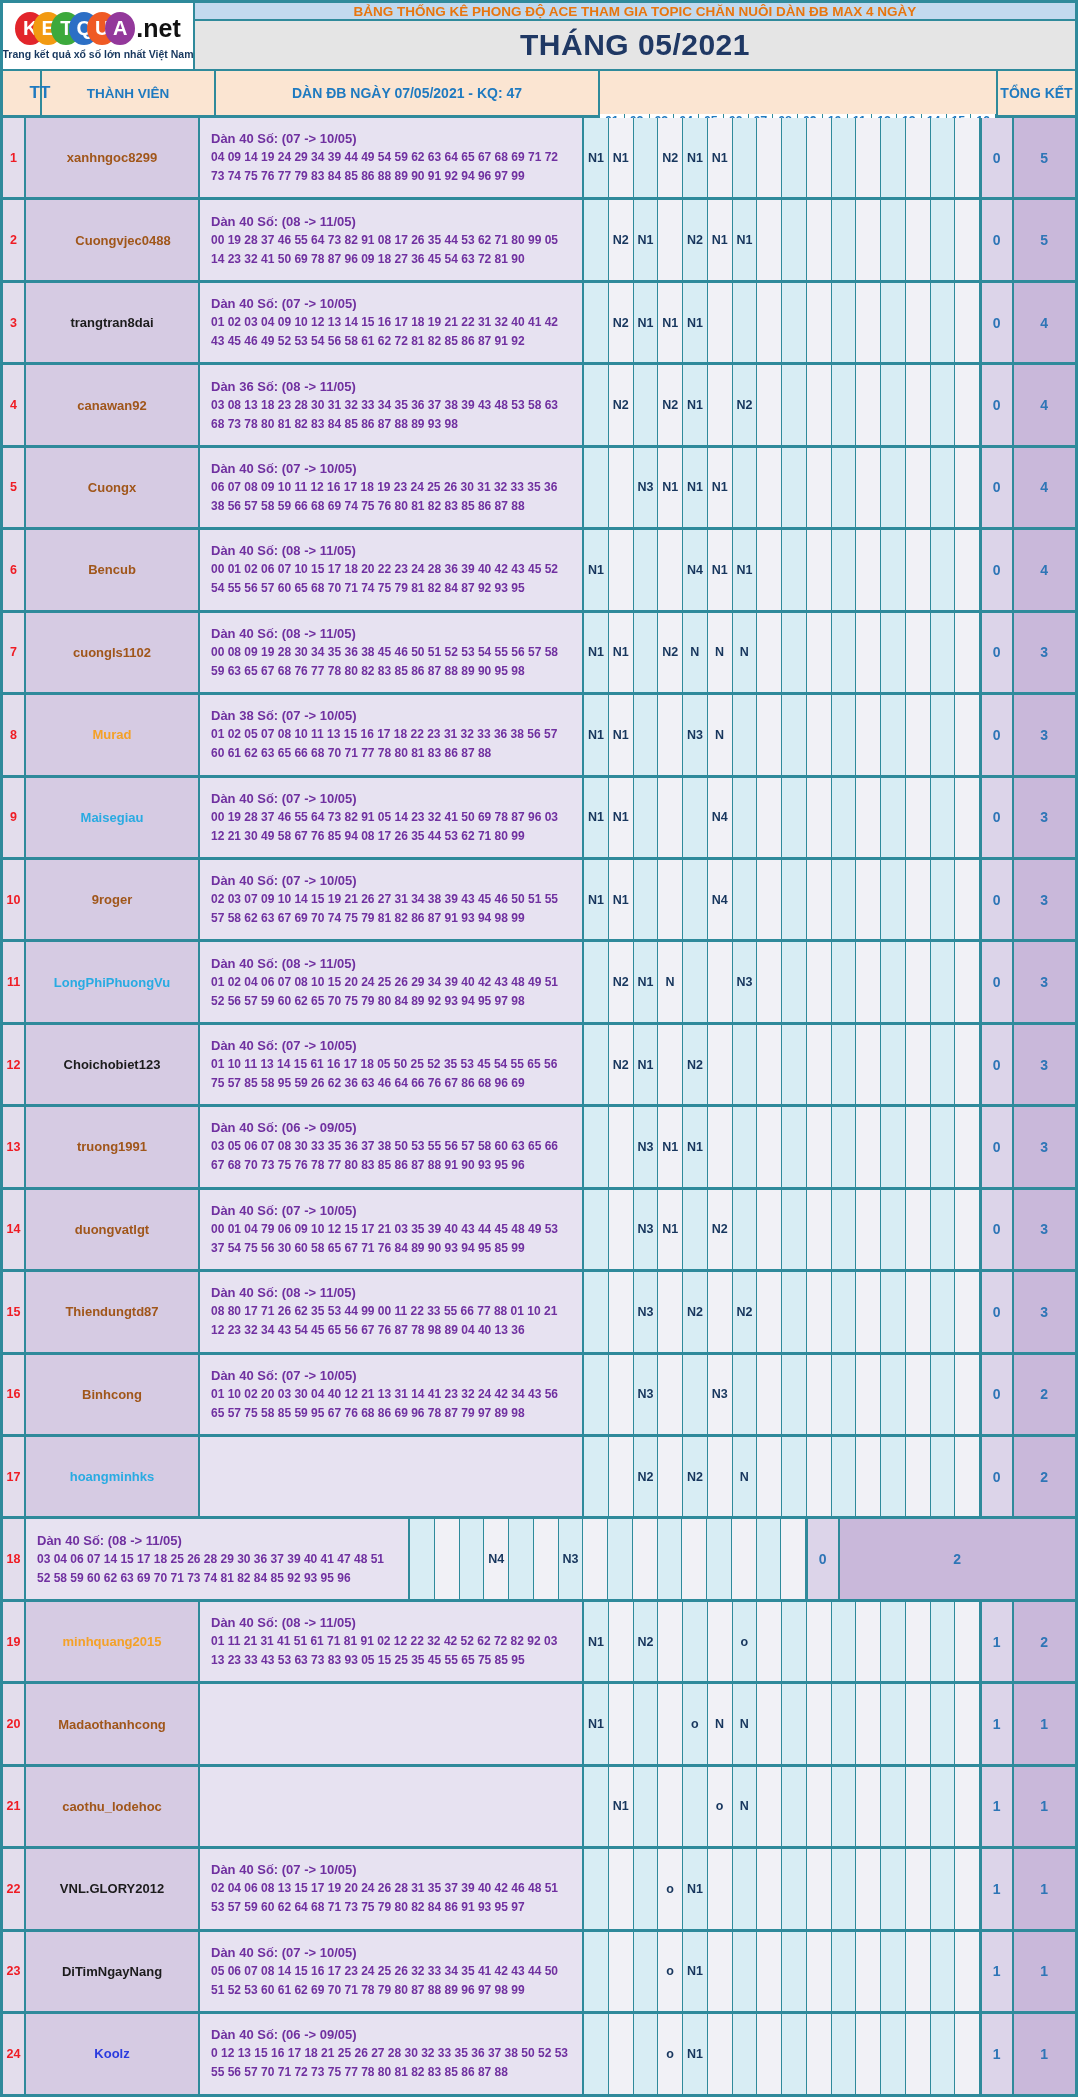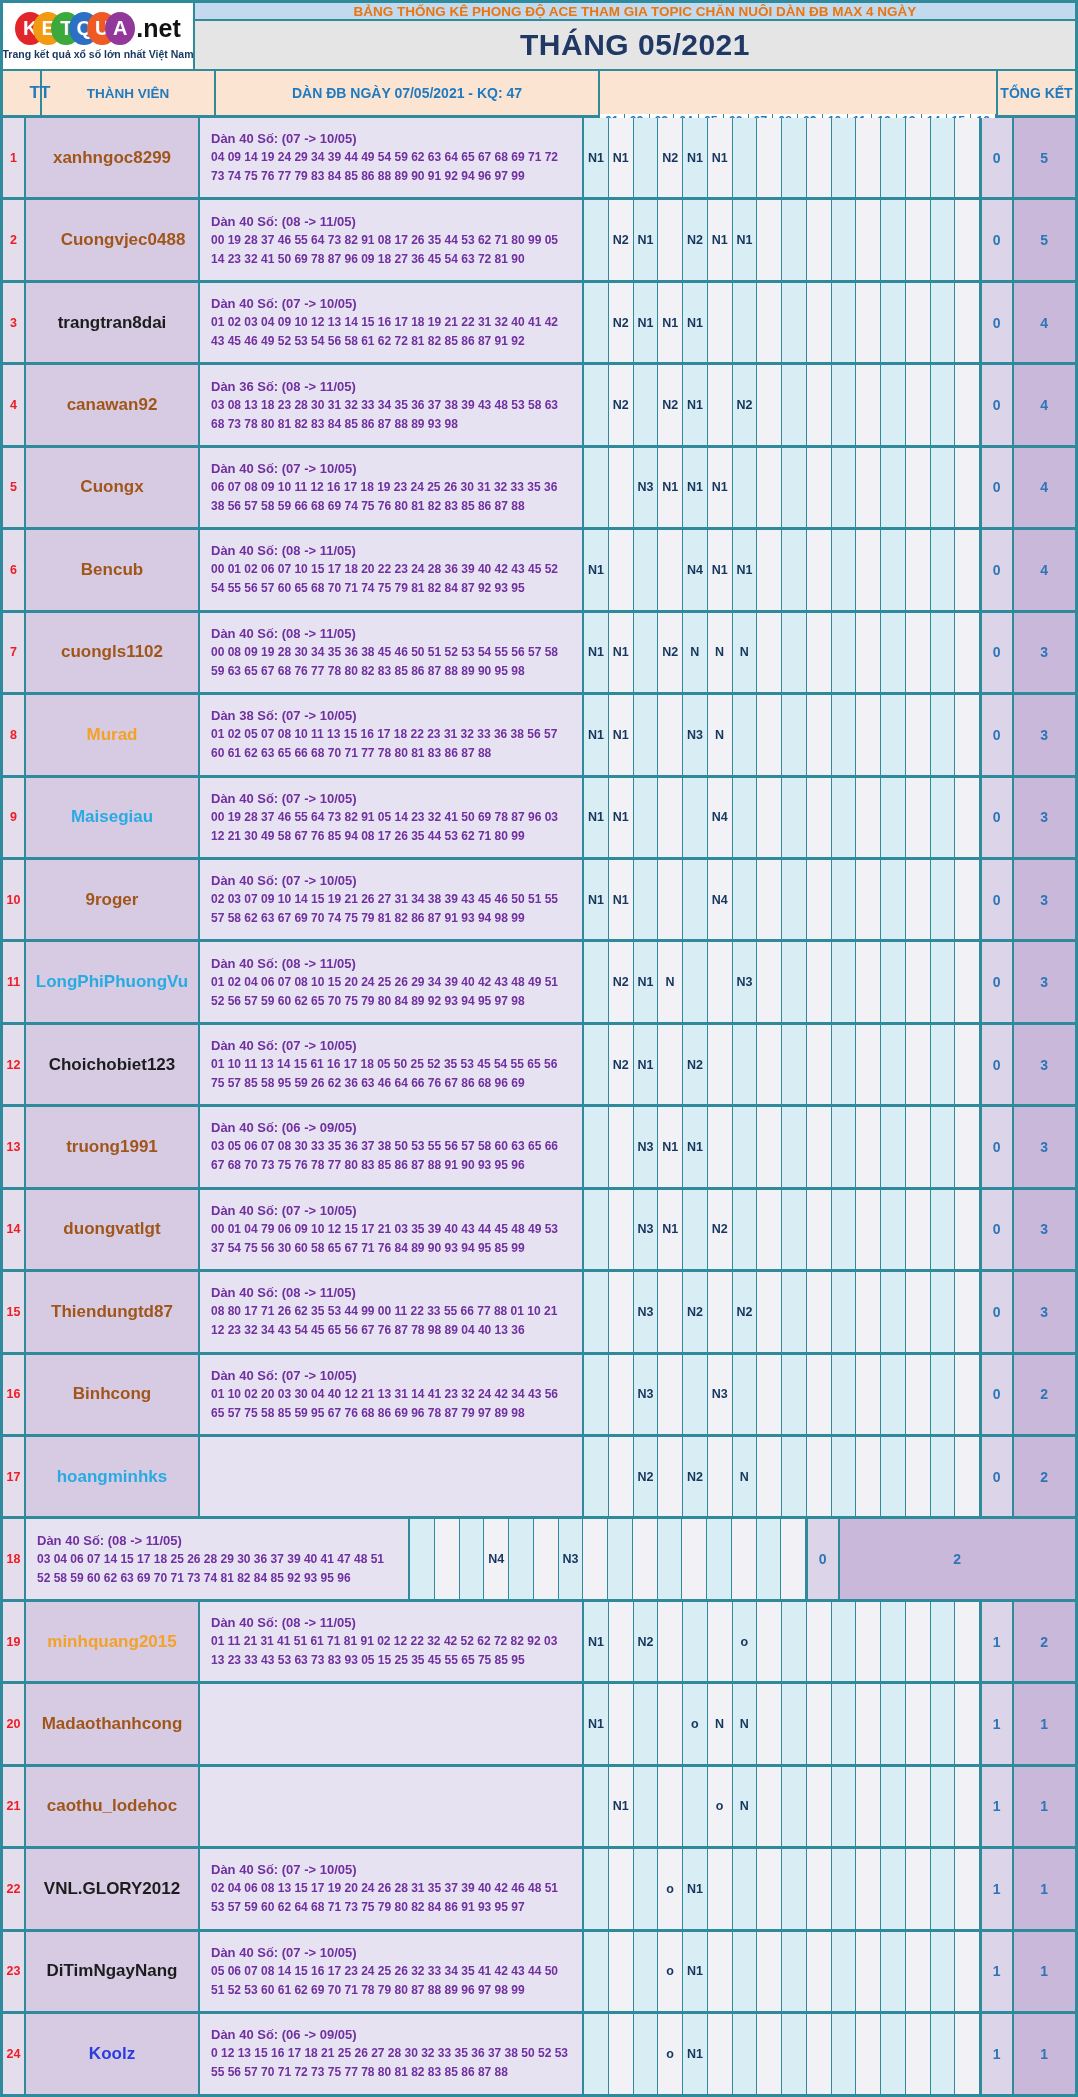--- a/index.html
+++ b/index.html
@@ -63,21 +63,21 @@
   .h-total { flex: 1; font-size: 14px; border-left: 2px solid #2f8a9b; }
   
   .row { display: flex; height: 82.45px; border-top: 3px solid #2f8a9b; }
   .c-tt {
     width: 23px; background: #e3ddec; border-right: 2px solid #2f8a9b;
     color: #ef1c24; font-size: 12.5px;
     display: flex; align-items: center; justify-content: center;
   }
   .c-member {
     width: 174px; background: #d6cbe3; border-right: 2px solid #2f8a9b;
-    font-size: 17px;
+    font-size: 13px;
     display: flex; align-items: center; justify-content: center;
     text-align: center;
   }
   .c-dan {
     width: 384px; background: #e7e2f1; border-right: 2px solid #2f8a9b;
     display: flex; flex-direction: column; justify-content: center;
     padding-left: 11px; overflow: hidden;
   }
   .dan-title { color: #7030a0; font-size: 13px; line-height: 19px; white-space: nowrap; }
   .dan-line { color: #7030a0; font-size: 12px; line-height: 19px; white-space: nowrap; }

